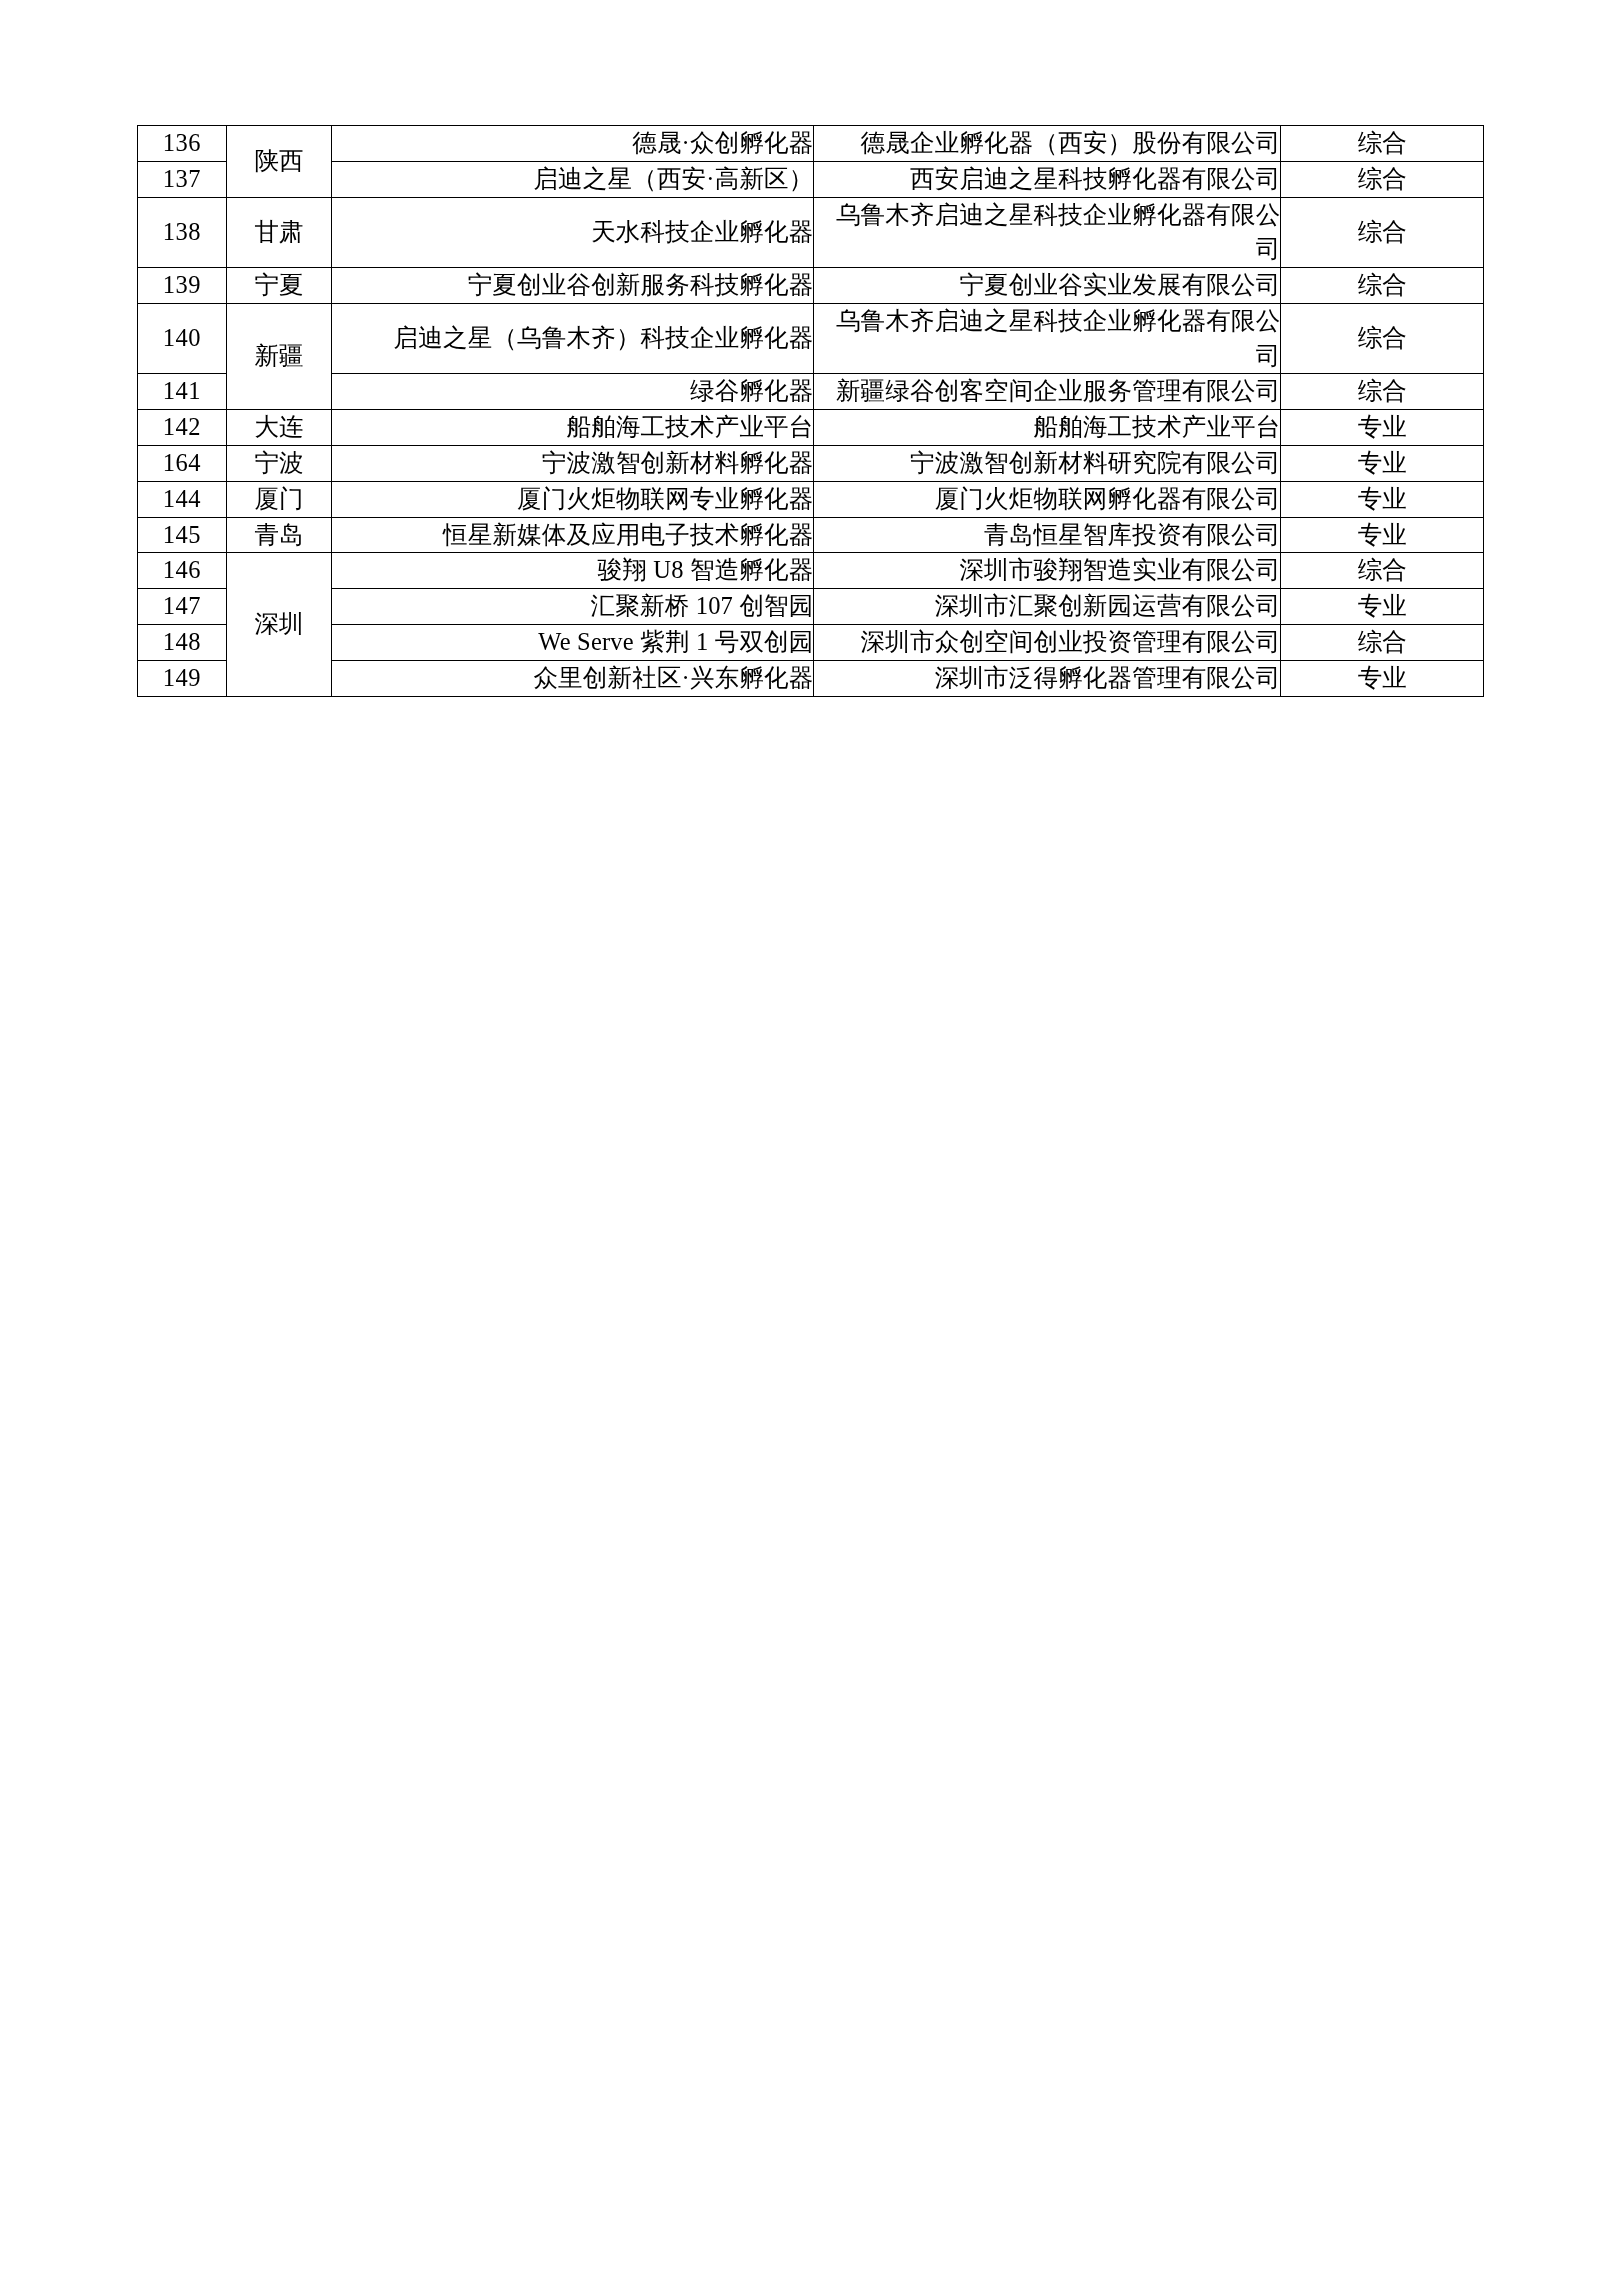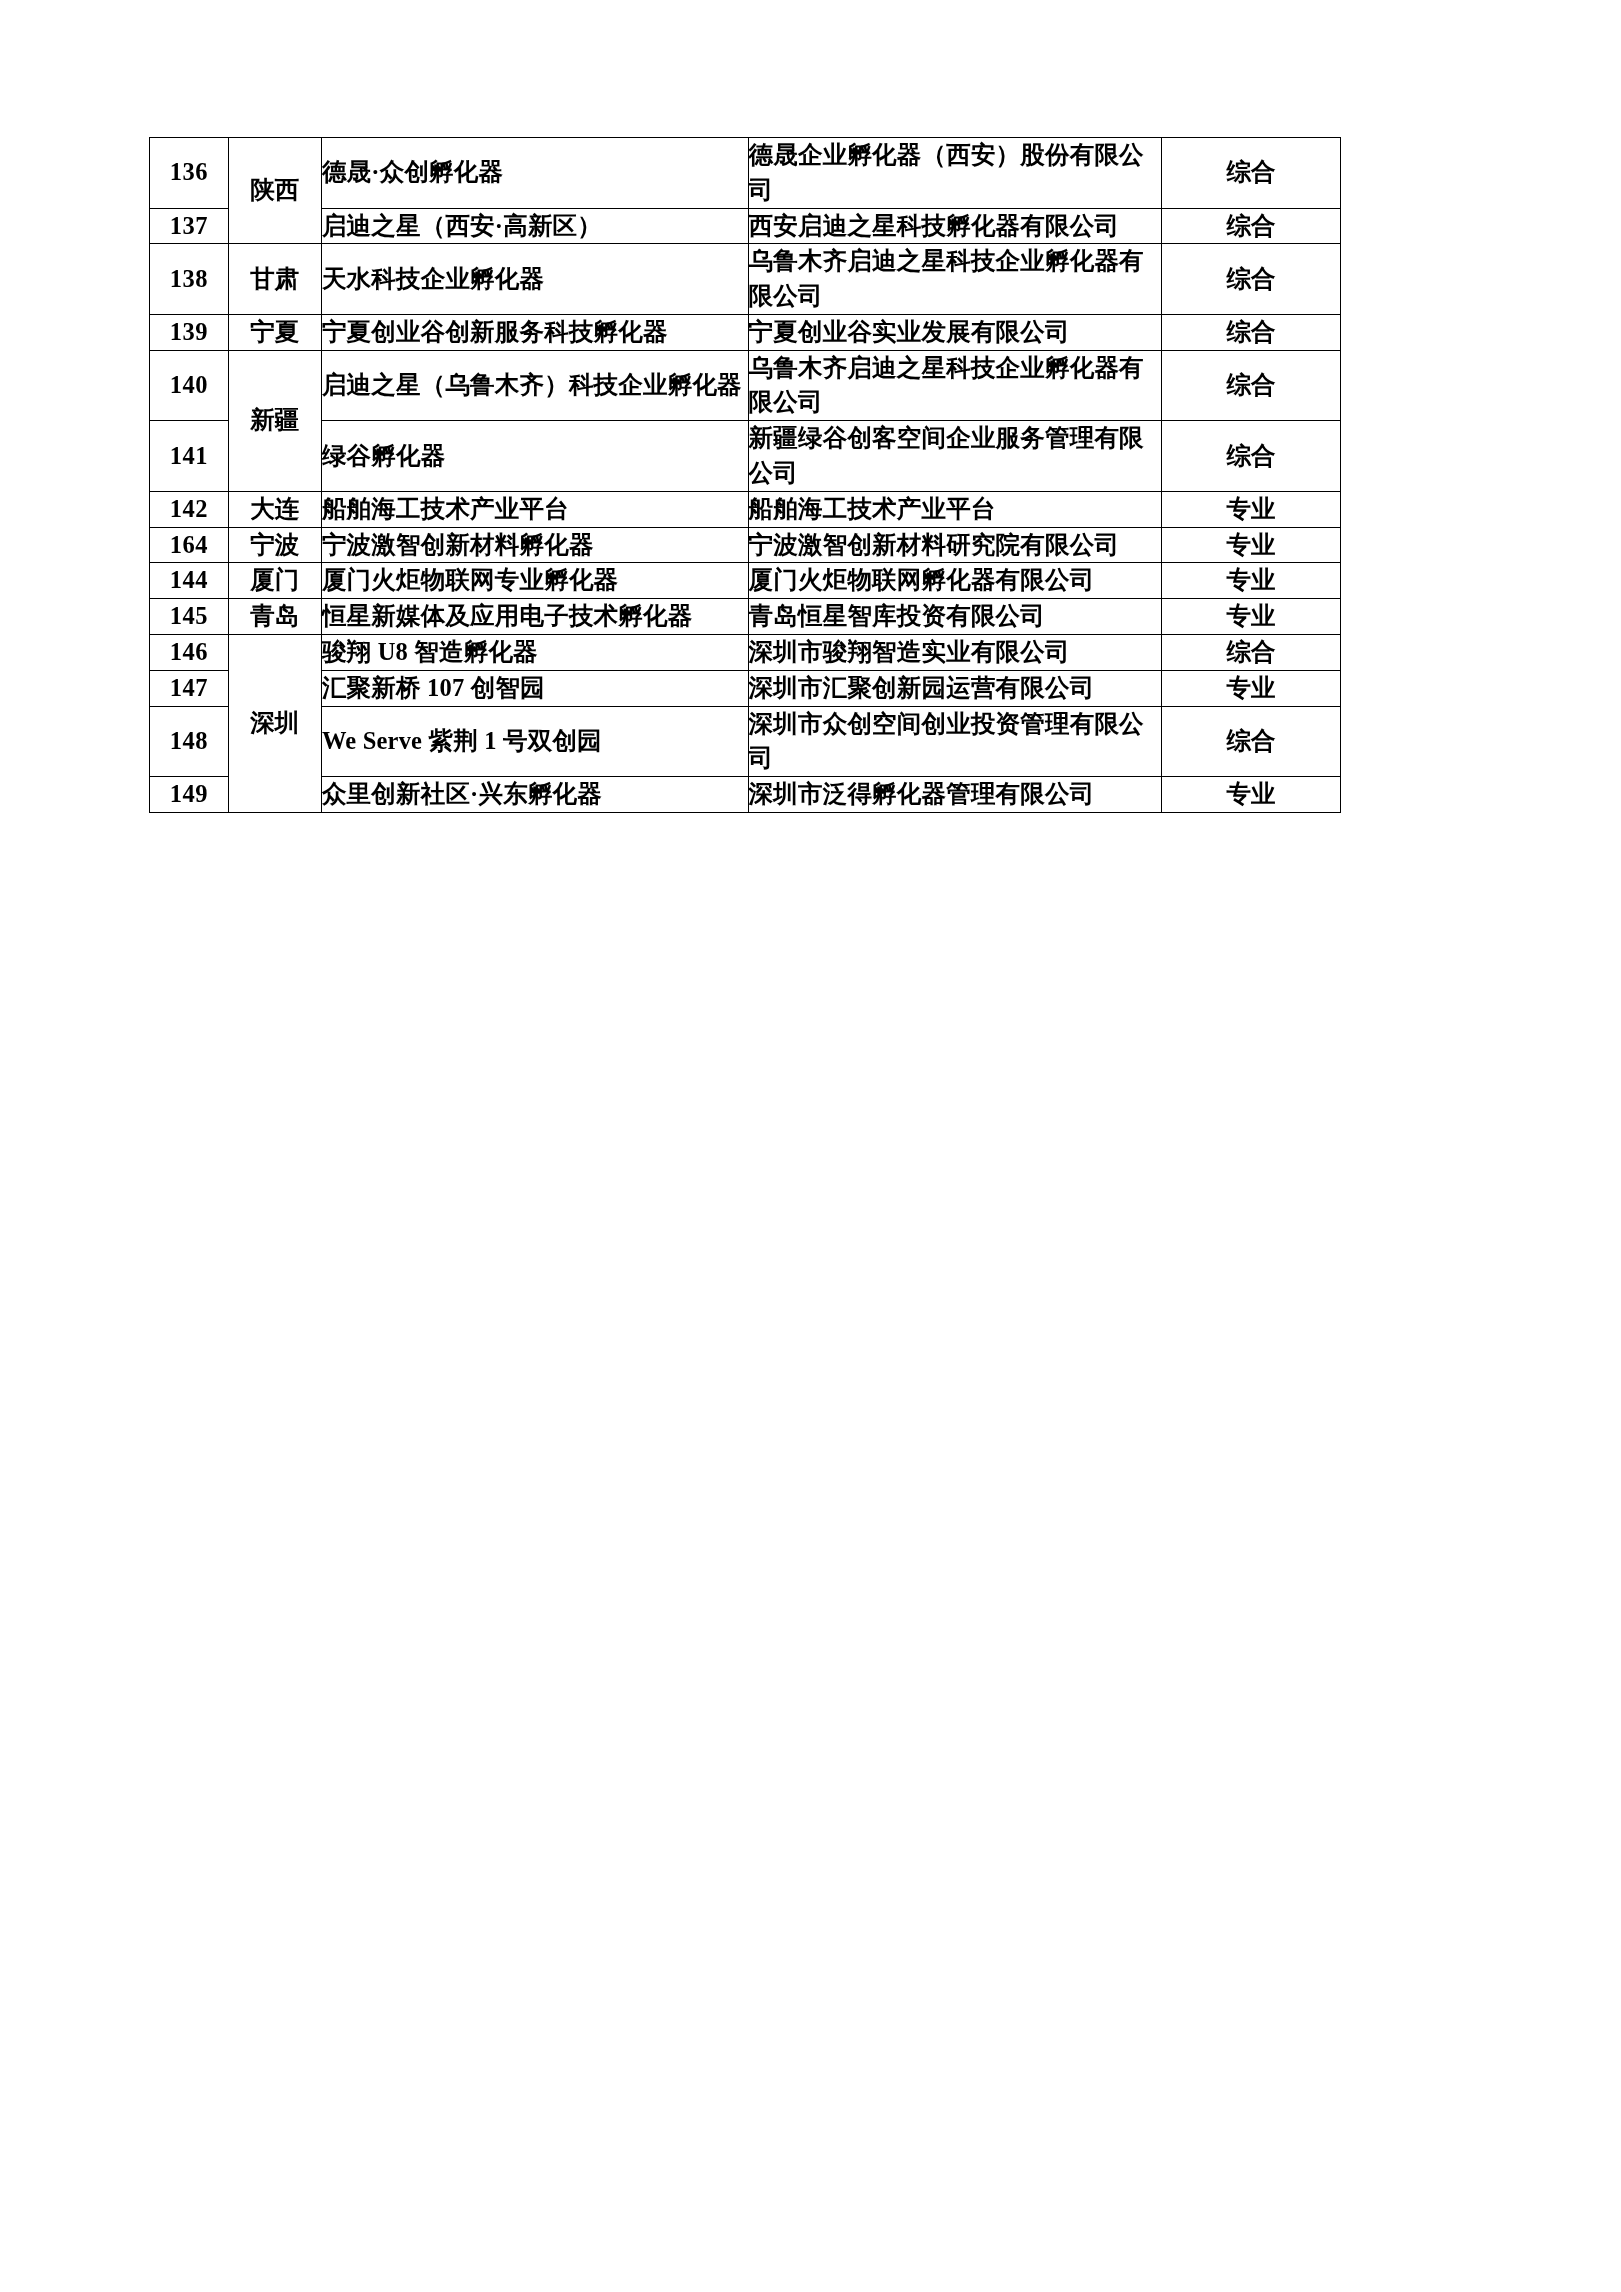--- a/index.html
+++ b/index.html
@@ -16,23 +16,22 @@
   }
   .page {
     box-sizing: border-box;
     width: 1621px;
     height: 2293px;
     padding: 125px 137px 0 137px;
   }
   table.listing {
     border-collapse: collapse;
     table-layout: fixed;
-    width: 1192px;
-    margin: 12px;
-    font-weight: bold;
+    width: 1347px;
+    margin: 0;
   }
   table.listing td {
     border: 1.5px solid #000000;
     padding: 0;
     vertical-align: middle;
     font-size: 24.5px;
     line-height: 1.42;
   }
   
   col.c-num  { width: 76px; }
@@ -42,21 +41,21 @@
   col.c-type { width: 173px; }
 
   td.num, td.reg, td.type {
     text-align: center;
   }
   td.num {
     font-family: "Liberation Serif", serif;
     letter-spacing: 0.5px;
   }
   td.name, td.org {
-    text-align: left;
+    text-align: right;
     padding: 7.8px 9.8px 7.8px 11.8px;
   }
   td.reg, td.type, td.num {
     padding: 7.8px 3.9px;
   }
   .cell-text {
     display: block;
     word-break: break-word;
   }
   

